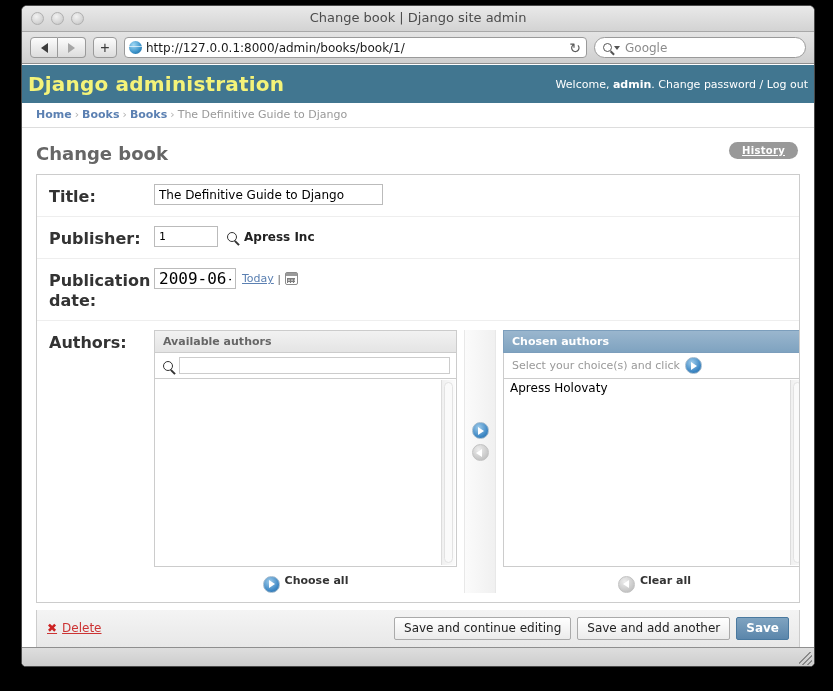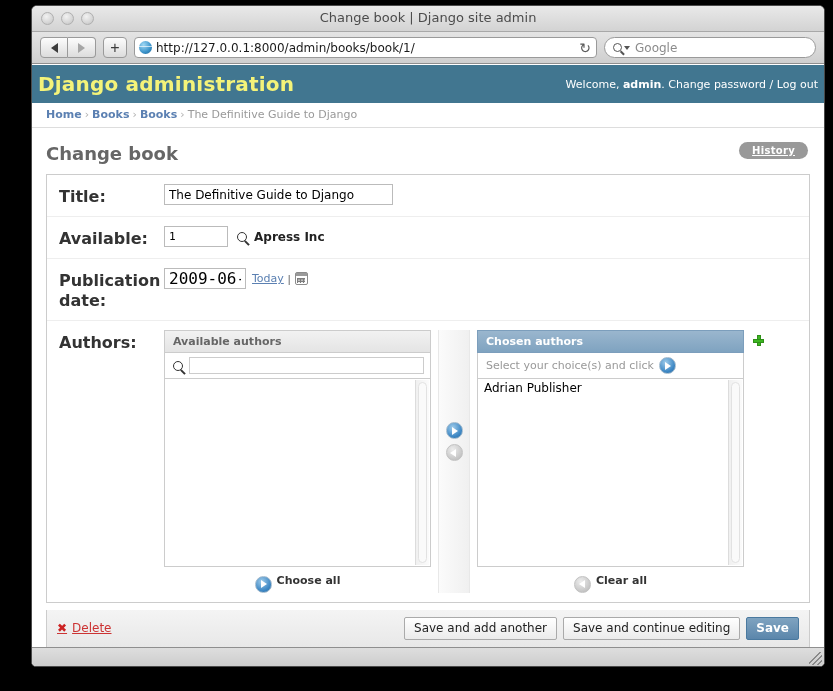--- a/index.html
+++ b/index.html
@@ -7,21 +7,21 @@
     background: #000;
     width: 833px; height: 691px;
     overflow: hidden;
     font-family: "Liberation Sans", sans-serif;
   }
   #root { position: relative; width: 833px; height: 691px; }
 
   
   .window {
     position: absolute;
-    left: 31px; top: 5px;
+    left: 21px; top: 5px;
     width: 792px; height: 660px;
     background: #fff;
     border: 1px solid #4a4a4a;
     border-radius: 6px 6px 5px 5px;
     box-shadow: 0 3px 10px rgba(0,0,0,0.55);
     overflow: hidden;
   }
   .titlebar {
     height: 25px;
     background: linear-gradient(to bottom,#e9e9e9 0%,#d3d3d3 100%);
@@ -263,21 +263,21 @@
   }
   .cal-icon::after {
     content: ""; position: absolute; left: 1.5px; top: 5px; width: 8px; height: 5px;
     background:
       linear-gradient(to right,#7d7d7d 1.5px,transparent 1.5px) 0 0/3px 100%,
       linear-gradient(to bottom,#7d7d7d 1.5px,transparent 1.5px) 0 0/100% 2.5px;
   }
 
   
   .selector { display: flex; align-items: flex-start; }
-  .selector-available, .selector-chosen { width: 267px; }
+  .selector-available, .selector-chosen { width: 303px; }
   .selector h2 {
     margin: 0;
     font-size: 11px;
     font-weight: bold;
     padding: 4px 8px;
     font-family: "DejaVu Sans", sans-serif;
     border: 1px solid #ccc;
     box-sizing: border-box;
   }
   .selector-available h2 {
@@ -513,21 +513,21 @@
         <div class="module">
 
           <div class="form-row">
             <label>Title:</label>
             <div class="field-area">
               <input id="title-input" class="txt" type="text" value="The Definitive Guide to Django" style="">
             </div>
           </div>
 
           <div class="form-row">
-            <label>Available:</label>
+            <label>Publisher:</label>
             <div class="field-area">
               <input id="publisher-input" class="txt" type="text" value="1" style="">
               <span class="lookup-mag"></span>
               <span class="related-label">Apress Inc</span>
             </div>
           </div>
 
           <div class="form-row">
             <label>Publication date:</label>
             <div class="field-area">
@@ -572,21 +572,21 @@
 
                 <div class="selector-chosen">
                   <h2>Chosen authors</h2>
                   <div class="chosen-hint">
                     <span>Select your choice(s) and click</span>
                     <span class="arrowbtn blue" style="display:inline-flex;margin-left:5px;">
                         <span class="ar"></span>
                       </span>
                   </div>
                   <div class="listbox">
-                    <div class="opt">Adrian Publisher</div>
+                    <div class="opt">Apress Holovaty</div>
                     <div class="fakescroll">
                       <div class="thumb"></div>
                     </div>
                   </div>
                   <div class="selector-action">
                     <span class="arrowbtn gray">
                         <span class="ar"></span>
                       </span><a href="#" style="color:#333;text-decoration:none;">Clear all</a>
                   </div>
                 </div>
@@ -599,22 +599,22 @@
           </div>
 
         </div>
 
         <div class="submit-row">
           <a href="#" class="deletelink">
             <span class="xicon">✖</span>
             <span>Delete</span>
           </a>
           <div class="btns">
+            <button class="btn">Save and continue editing</button>
             <button class="btn">Save and add another</button>
-            <button class="btn">Save and continue editing</button>
             <button class="btn default">Save</button>
           </div>
         </div>
       </div>
     </div>
 
     <div class="statusbar">
       <div class="grip"></div>
     </div>
   </div>

